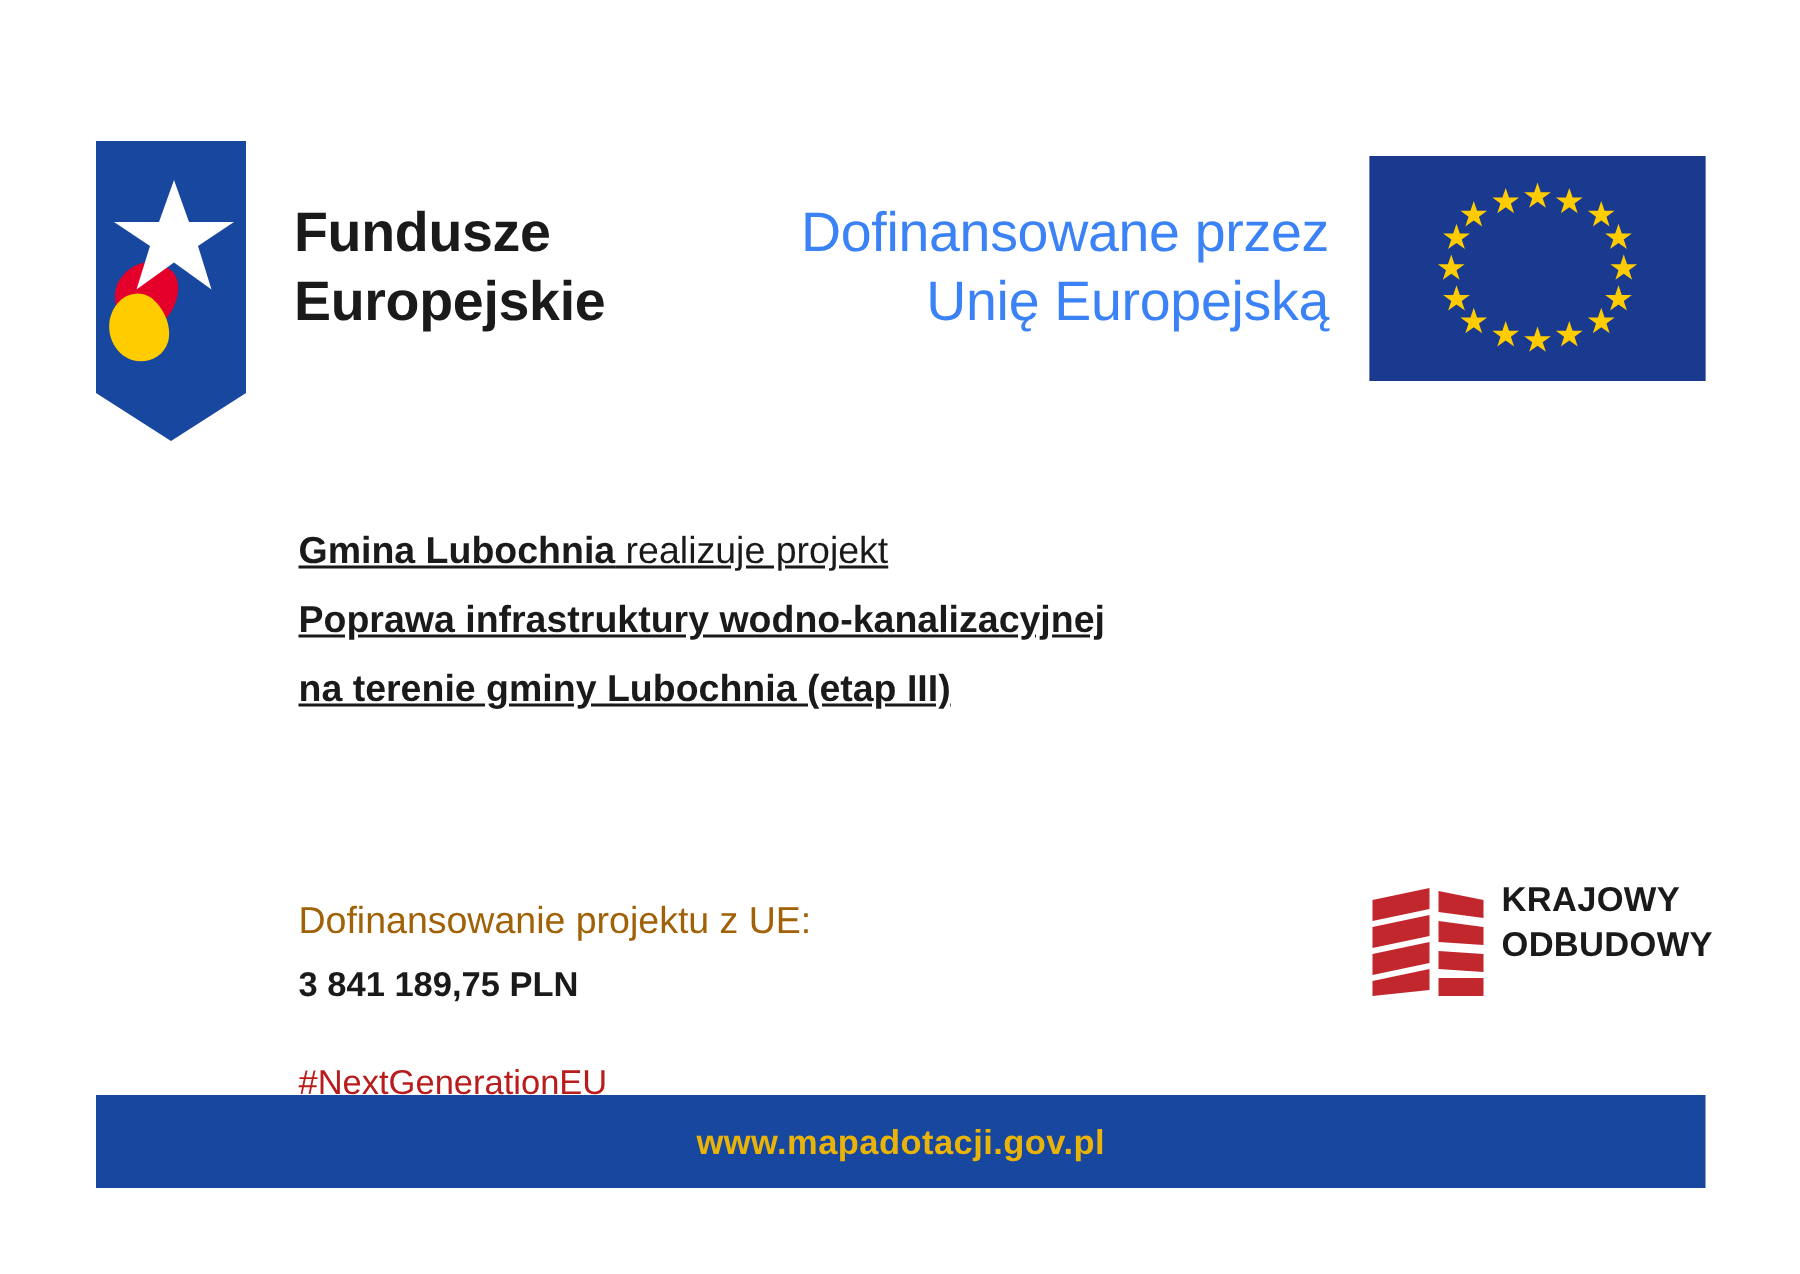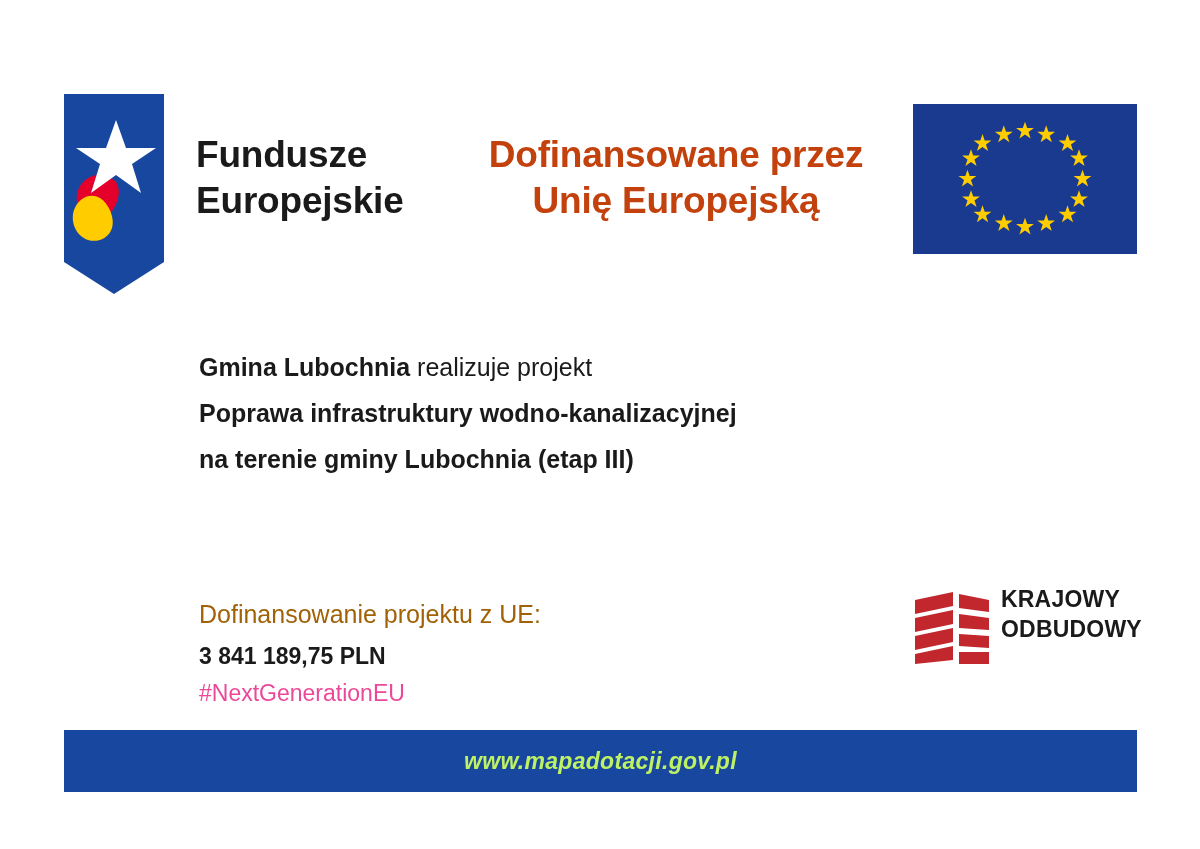--- a/index.html
+++ b/index.html
@@ -52,44 +52,45 @@
     line-height: 1.25;
     color: #1a1a1a;
     letter-spacing: -0.2px;
   }
 
   .eu-text {
     position: absolute;
     left: 466px;
     top: 56px;
     width: 420px;
-    text-align: center;
+    text-align: right;
     font-size: 37px;
-    font-weight: bold;
+    font-weight: normal;
     line-height: 1.25;
-    color: #c2410c;
+    color: #3b82f6;
     letter-spacing: -0.2px;
   }
 
   .eu-flag {
     position: absolute;
     left: 913px;
     top: 28px;
     width: 224px;
     height: 150px;
     background: #1a3a8f;
   }
   .eu-flag svg { display: block; }
 
   
   .project-block {
     position: absolute;
     left: 199px;
     top: 328px;
     width: 900px;
+    text-decoration: underline;
   }
   .line {
     font-size: 25px;
     line-height: 46px;
     color: #1a1a1a;
   }
   .line.strong { font-weight: bold; }
   .line .b { font-weight: bold; }
 
   .funding-block {
@@ -106,21 +107,22 @@
   .funding-amount {
     font-size: 23px;
     font-weight: bold;
     line-height: 40px;
     color: #1a1a1a;
     margin-top: 4px;
   }
   .hashtag {
     font-size: 23px;
     line-height: 34px;
-    color: #ec4899;
+    color: #b91c1c;
+    margin-top: 28px;
   }
 
   
   .kpo {
     position: absolute;
     left: 913px;
     top: 568px;
     width: 228px;
     height: 92px;
   }
@@ -149,25 +151,24 @@
     left: 64px;
     top: 714px;
     width: 1073px;
     height: 62px;
     background: #17479e;
     display: flex;
     align-items: center;
     justify-content: center;
   }
   .footer-url {
-    color: #bef264;
+    color: #eab308;
     font-size: 23px;
     font-weight: bold;
     letter-spacing: 0.3px;
-    font-style: italic;
   }
 </style>
 </head>
 <body>
 
 <div class="poster">
 
   <div class="logo-row">
 
     <div class="fe-mark">

